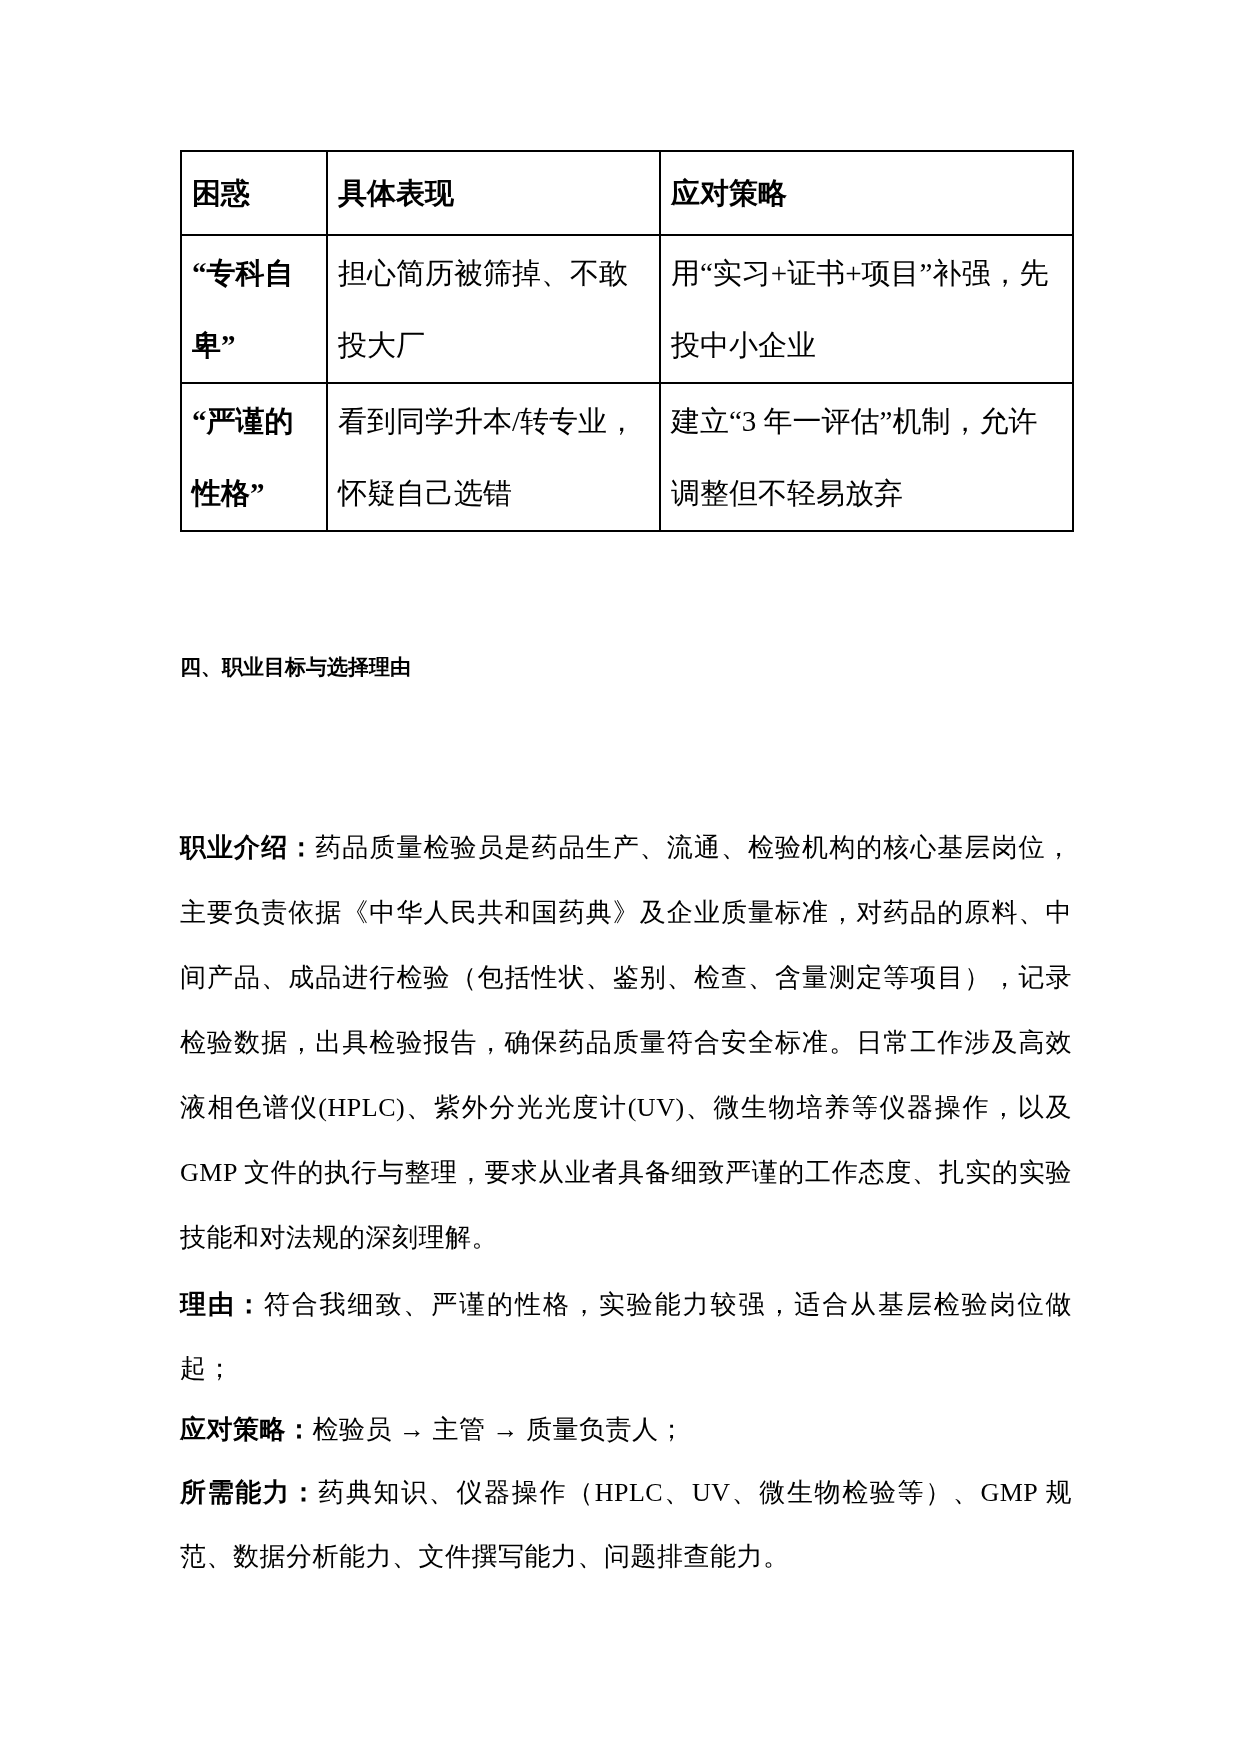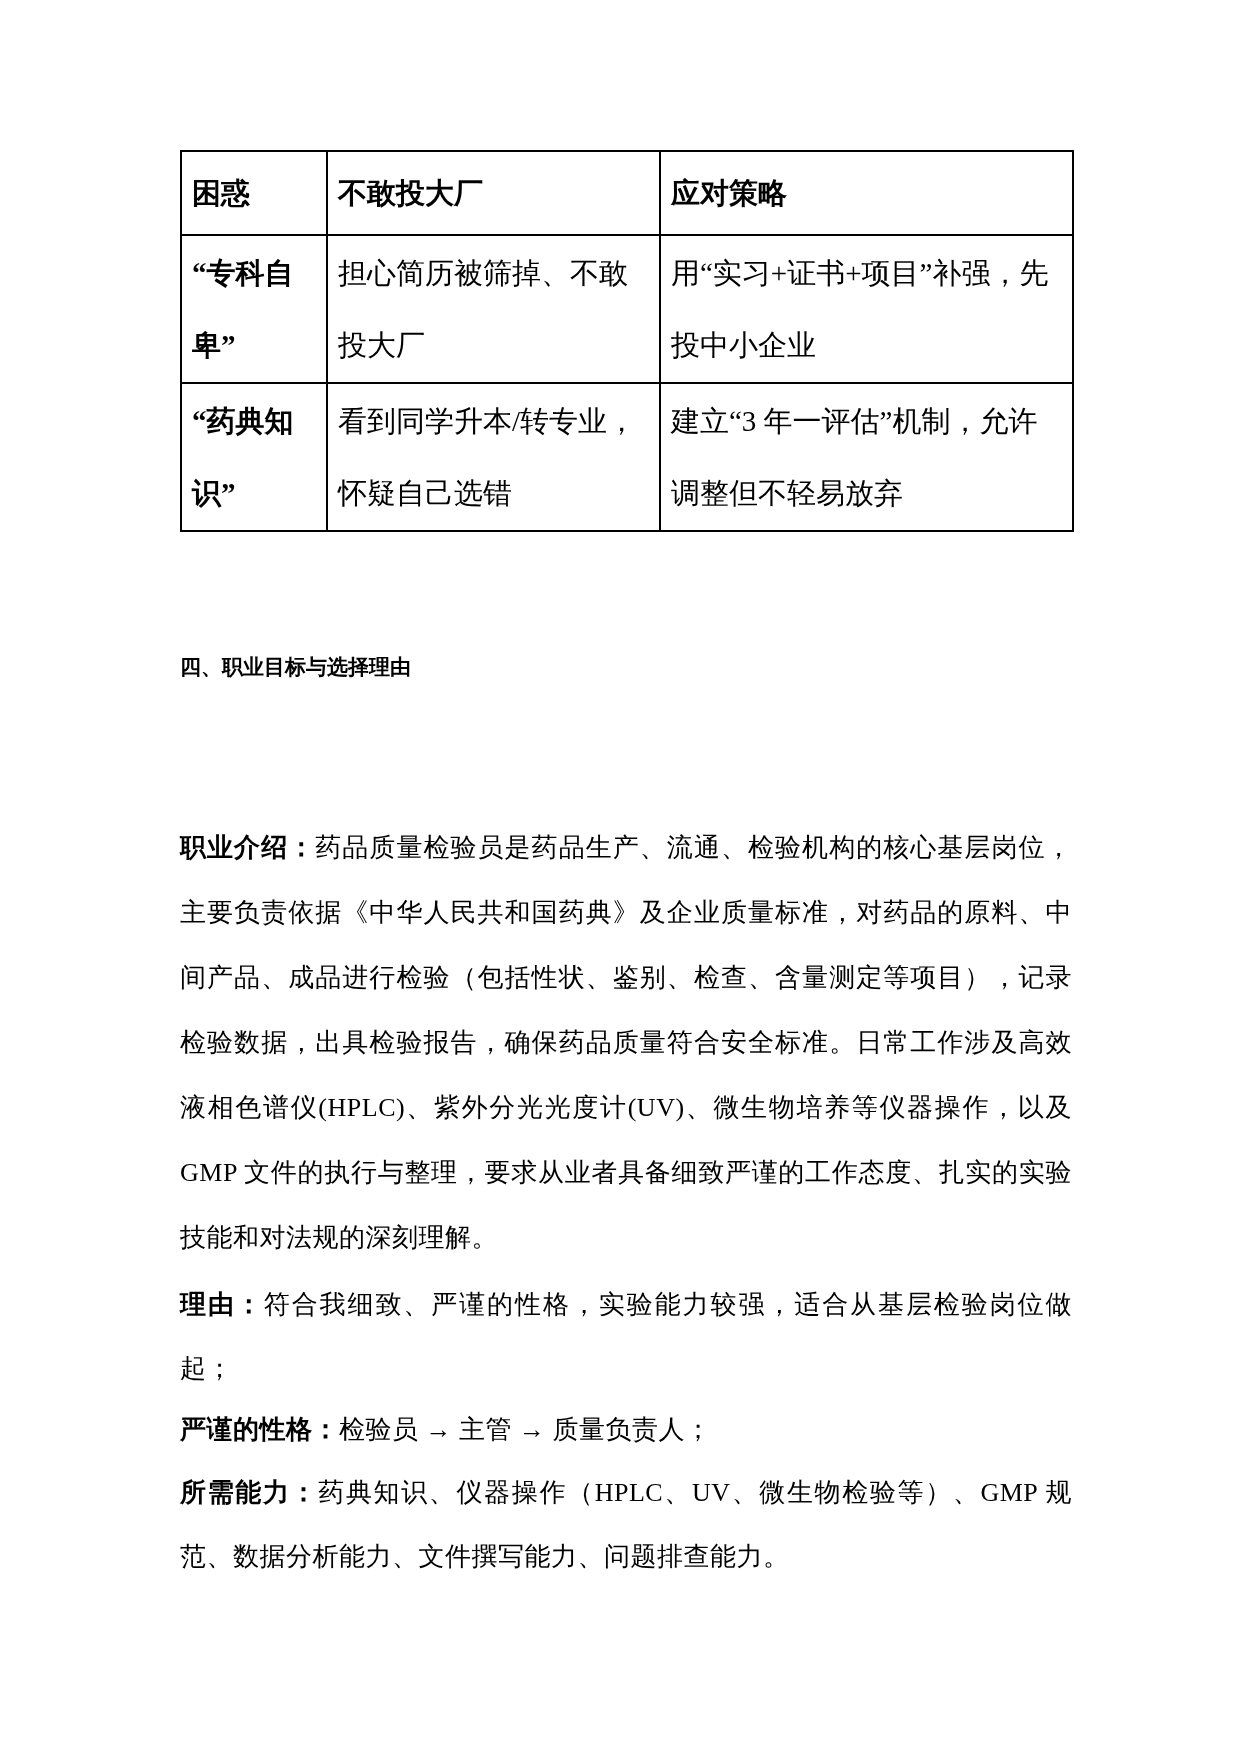--- a/index.html
+++ b/index.html
@@ -87,42 +87,42 @@
 
   <table class="grid">
     <colgroup>
       <col class="c1">
         <col class="c2">
         <col class="c3">
     </colgroup>
     <thead>
       <tr>
         <th>困惑</th>
-        <th>不敢投大厂</th>
+        <th>具体表现</th>
         <th>应对策略</th>
       </tr>
     </thead>
     <tbody>
       <tr>
         <td class="key">“专科自卑”</td>
         <td>担心简历被筛掉、不敢投大厂</td>
         <td>用“实习+证书+项目”补强，先投中小企业</td>
       </tr>
       <tr>
-        <td class="key">“药典知识”</td>
+        <td class="key">“严谨的性格”</td>
         <td>看到同学升本/转专业，怀疑自己选错</td>
         <td>建立“3 年一评估”机制，允许调整但不轻易放弃</td>
       </tr>
     </tbody>
   </table>
 
   <h2 class="h-main">四、职业目标与选择理由</h2>
 
 
   <p class="para para-intro"><span class="lead">职业介绍：</span><span>药品质量检验员是药品生产、流通、检验机构的核心基层岗位，主要负责依据《中华人民共和国药典》及企业质量标准，对药品的原料、中间产品、成品进行检验（包括性状、鉴别、检查、含量测定等项目），记录检验数据，出具检验报告，确保药品质量符合安全标准。日常工作涉及高效液相色谱仪(HPLC)、紫外分光光度计(UV)、微生物培养等仪器操作，以及 GMP 文件的执行与整理，要求从业者具备细致严谨的工作态度、扎实的实验技能和对法规的深刻理解。</span></p>
 
   <p class="para para-reason"><span class="lead">理由：</span><span>符合我细致、严谨的性格，实验能力较强，适合从基层检验岗位做起；</span></p>
 
-  <p class="para para-path"><span class="lead">严谨的性格：</span><span>检验员 → 主管 → 质量负责人；</span></p>
+  <p class="para para-path"><span class="lead">应对策略：</span><span>检验员 → 主管 → 质量负责人；</span></p>
 
   <p class="para para-ability"><span class="lead">所需能力：</span><span>药典知识、仪器操作（HPLC、UV、微生物检验等）、GMP 规范、数据分析能力、文件撰写能力、问题排查能力。</span></p>
 
 </div>
 
 </body></html>

